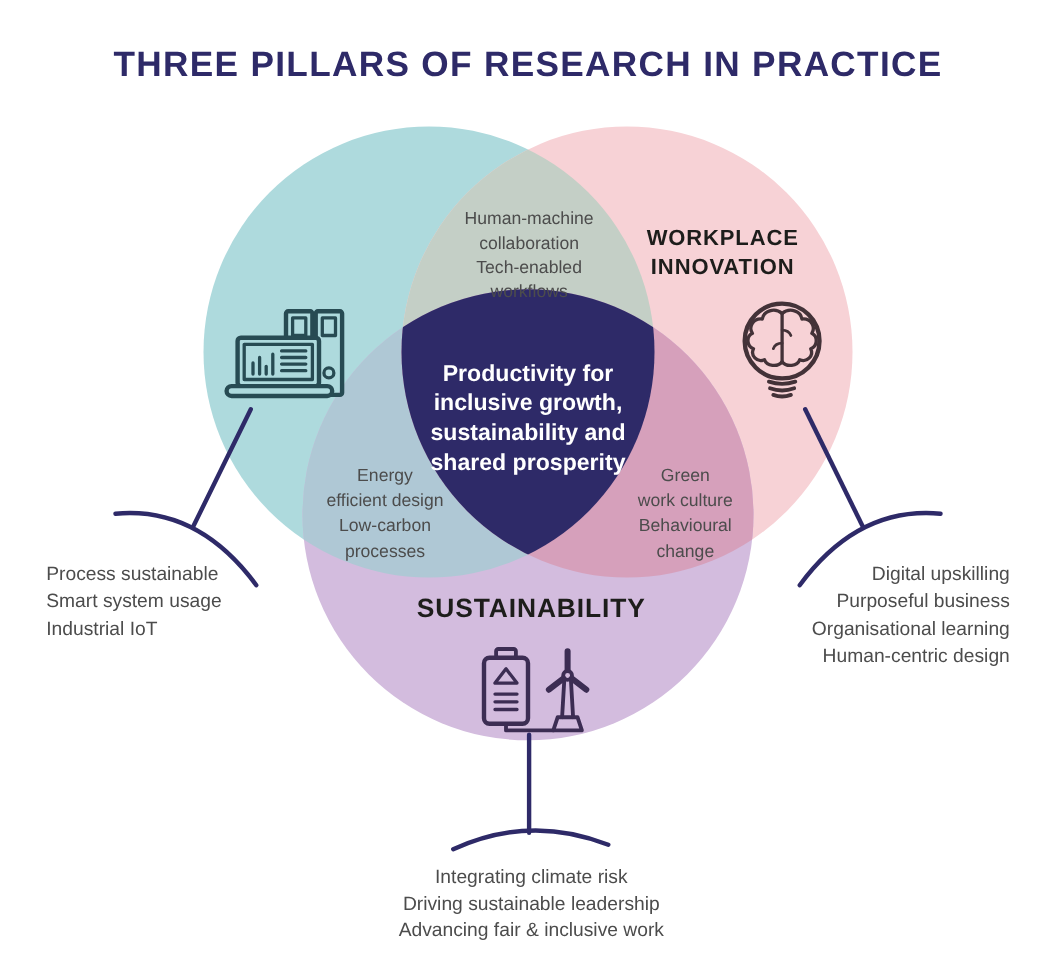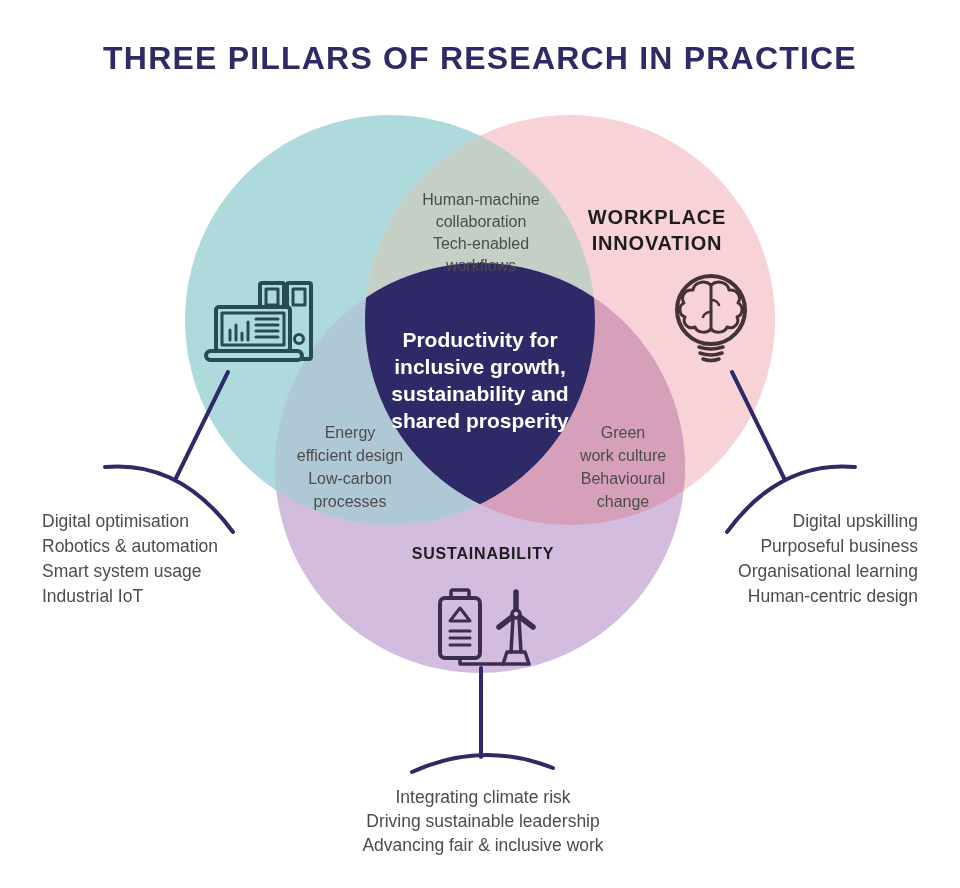--- a/index.html
+++ b/index.html
@@ -13,21 +13,21 @@
     font-size:32px;font-weight:700;letter-spacing:1.2px;
     color:var(--c-navy);
   }
   .circle-label{
     font-weight:700;color:var(--c-label_text);
     white-space:pre-line;text-align:center;
     font-size:20px;line-height:26px;letter-spacing:0.8px;
   }
   #label-tech{left:190px;top:192px;width:230px;}
   #label-workplace{left:547px;top:204px;width:220px;}
-  #label-sustainability{left:353px;top:541px;width:260px;font-size:16px;}
+  #label-sustainability{left:353px;top:541px;width:260px;font-size:24px;}
   .overlap-text{
     color:var(--c-body_text);white-space:pre-line;text-align:center;
     font-size:16px;line-height:22px;
   }
   #overlap-top{left:401px;top:189px;width:160px;}
   #overlap-left{left:280px;top:421px;width:140px;line-height:23px;}
   #overlap-right{left:553px;top:421px;width:140px;line-height:23px;}
   #center-text{
     left:375px;top:326px;width:210px;text-align:center;white-space:pre-line;
     color:var(--c-center_text);font-weight:700;font-size:21px;line-height:27px;
@@ -146,22 +146,21 @@
       <path d="M16 49 H36 M16 56 H36 M16 63 H36" stroke-width="3"></path>
       <path d="M26 76 V82 H69" stroke-width="3.5"></path>
       <circle cx="82" cy="32" r="4" stroke-width="3.5"></circle>
       <path d="M82 27 V10 M78 35 L65 45 M86 35 L99 45" stroke-width="5.5"></path>
       <path d="M79 36 L77 70 M85 36 L87 70" stroke-width="3.5"></path>
       <path d="M73 70 h18 l4 12 h-26 z" stroke-width="3.5"></path>
     </g>
   </svg>
 
   <div id="callout-tech" class="abs callout">
-    <div>Digital optimisation</div>
-    <div>Robotics &amp; automation</div>
+    <div>Process sustainable</div>
     <div>Smart system usage</div>
     <div>Industrial IoT</div>
   </div>
 
   <div id="callout-workplace" class="abs callout">
     <div>Digital upskilling</div>
     <div>Purposeful business</div>
     <div>Organisational learning</div>
     <div>Human-centric design</div>
   </div>

